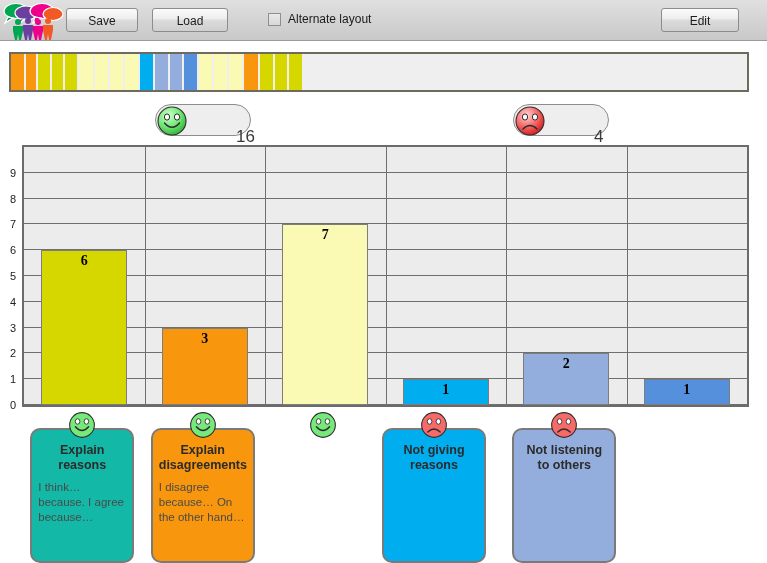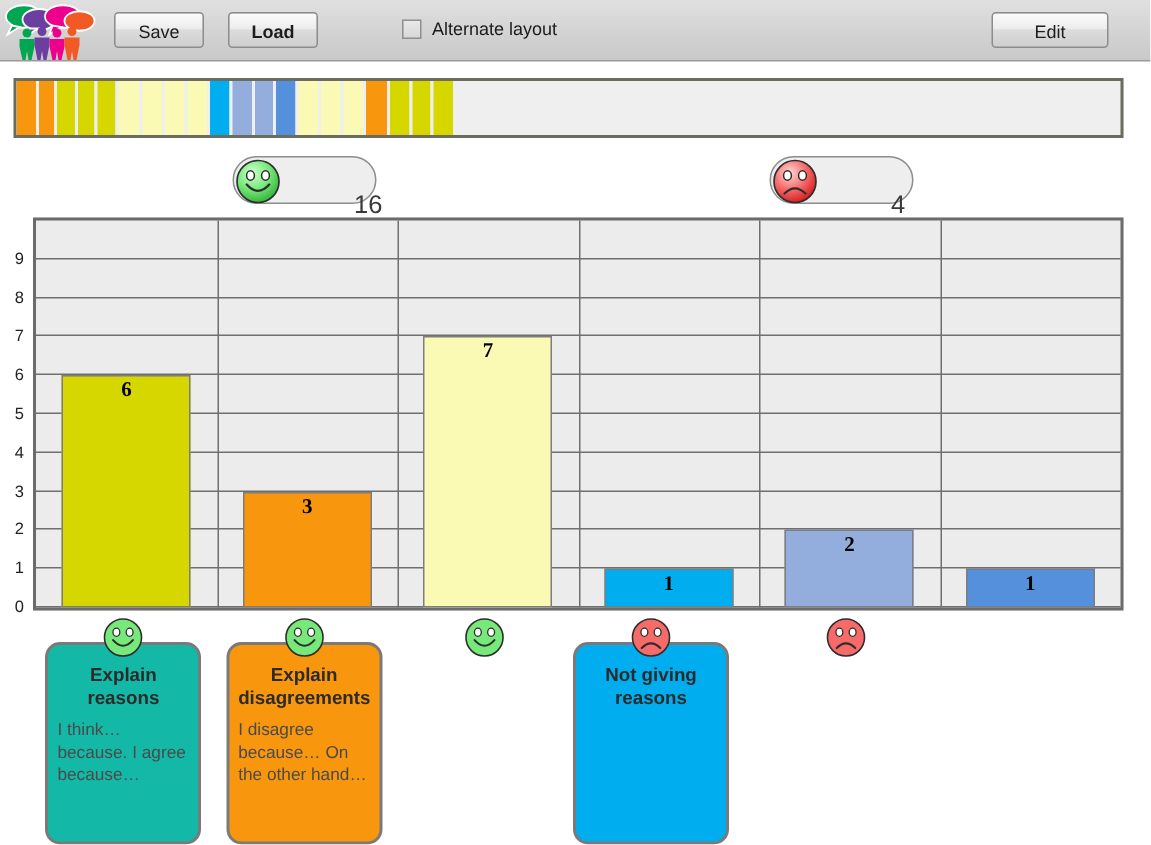--- a/index.html
+++ b/index.html
@@ -30,22 +30,22 @@
     top: 8px; height: 24px;
     background: linear-gradient(to bottom, #fbfbfb 0%, #ededed 45%, #dcdcdc 50%, #cfcfcf 100%);
     border: 1px solid #8c8c8c;
     border-radius: 3px;
     font-family: "Liberation Sans", sans-serif;
     font-size: 12px; color: #1c1c1c;
     text-align: center; line-height: 24px;
     box-sizing: border-box;
     cursor: pointer;
   }
-  #btn-save { left: 76px; width: 60px; }
-  #btn-load { left: 152px; width: 60px; font-weight: bold; }
+  #btn-save { left: 66px; width: 72px; }
+  #btn-load { left: 152px; width: 76px; }
   #btn-edit { left: 661px; width: 78px; }
 
   #alt-layout-wrap {
     position: absolute; left: 268px; top: 12px;
     display: flex; align-items: center; gap: 7px;
   }
   #alt-checkbox {
     width: 13px; height: 13px;
     background: linear-gradient(to bottom, #e9e9e9, #d8d8d8);
     border: 1px solid #8f8f8f;
@@ -370,20 +370,23 @@
         <div class="card-title">Not giving reasons</div>
       </div>
       <div class="card-face"><svg width="30" height="30" viewBox="0 0 34 34">
   <circle cx="17" cy="17" r="14" fill="#f76a6a" stroke="#2d2d2d" stroke-width="1.2"></circle>
   <ellipse cx="12" cy="13" rx="2.6" ry="3.1" fill="#ffffff" stroke="#2d2d2d" stroke-width="1"></ellipse>
   <ellipse cx="22" cy="13" rx="2.6" ry="3.1" fill="#ffffff" stroke="#2d2d2d" stroke-width="1"></ellipse>
   <path d="M10 25 Q17 18 24 25" fill="none" stroke="#2d2d2d" stroke-width="1.6" stroke-linecap="round"></path>
 </svg></div>
     </div>
     <div class="card-wrap" style="left: 512.25px;">
+      <div class="card" style="background: rgb(147, 174, 220);">
+        <div class="card-title">Not listening to others</div>
+      </div>
       <div class="card-face"><svg width="30" height="30" viewBox="0 0 34 34">
   <circle cx="17" cy="17" r="14" fill="#f76a6a" stroke="#2d2d2d" stroke-width="1.2"></circle>
   <ellipse cx="12" cy="13" rx="2.6" ry="3.1" fill="#ffffff" stroke="#2d2d2d" stroke-width="1"></ellipse>
   <ellipse cx="22" cy="13" rx="2.6" ry="3.1" fill="#ffffff" stroke="#2d2d2d" stroke-width="1"></ellipse>
   <path d="M10 25 Q17 18 24 25" fill="none" stroke="#2d2d2d" stroke-width="1.6" stroke-linecap="round"></path>
 </svg></div>
     </div>
   </div>
 
 </body></html>

